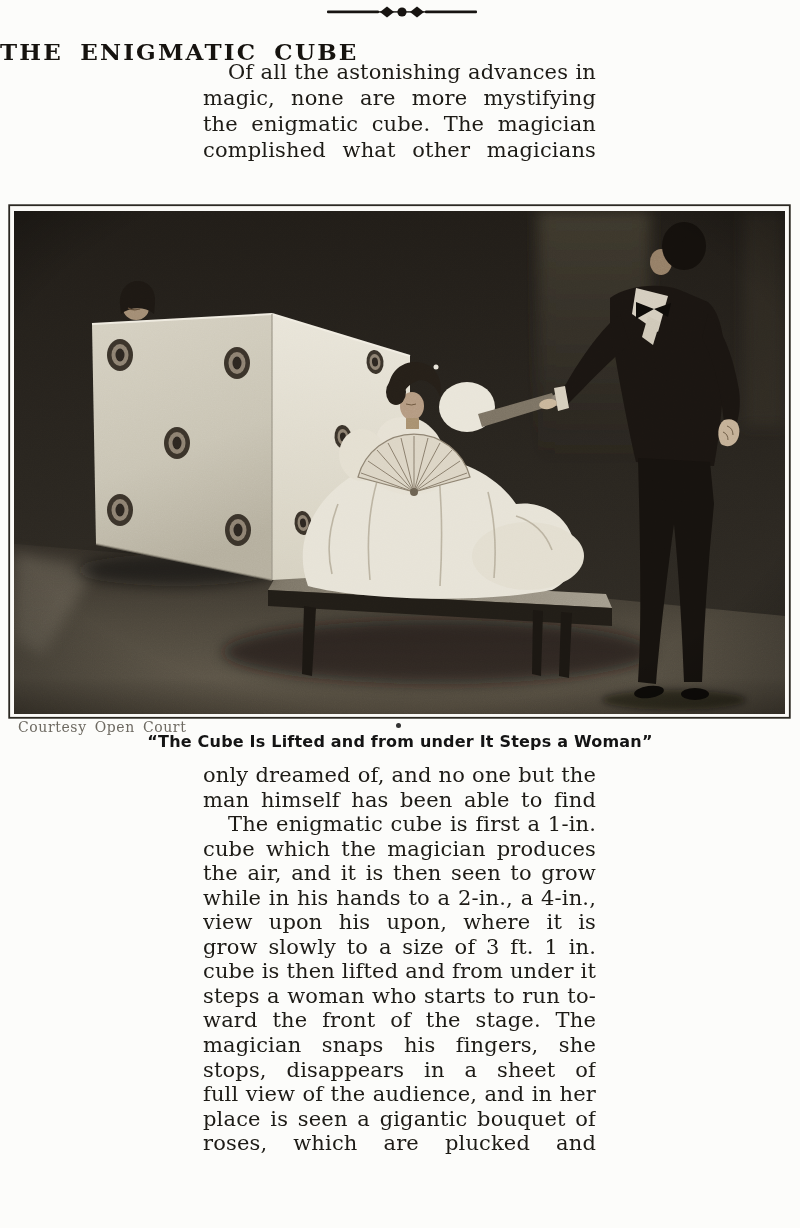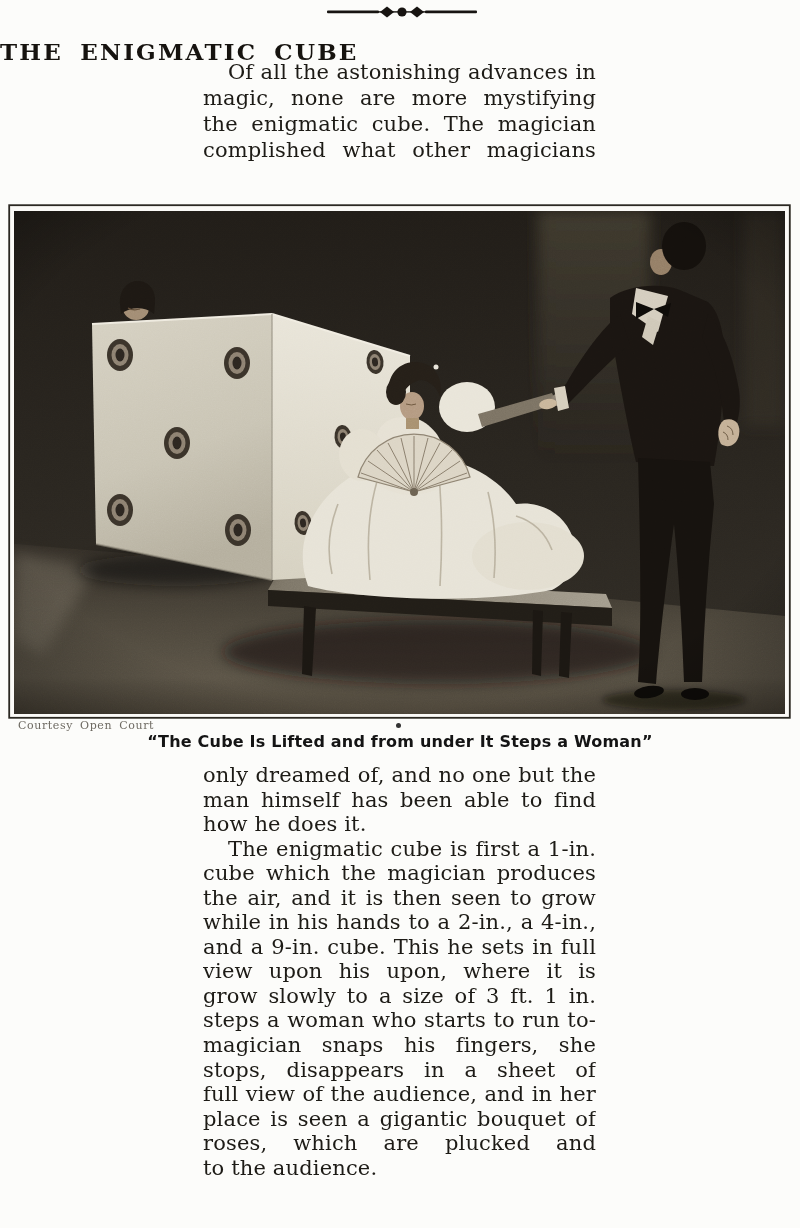--- a/index.html
+++ b/index.html
@@ -18,21 +18,21 @@
   #lower{top:763px;--lh:24.55px;}
   .line{
     text-align:justify;text-align-last:justify;
     height:var(--lh);line-height:var(--lh);overflow:hidden;
   }
   .line.end{text-align-last:left;}
   .line.indent{text-indent:25px;}
   .figure{position:absolute;left:8px;top:204px;width:783px;height:515px;}
   .photo-credit{
     position:absolute;left:18px;top:719px;
-    font-size:11px;color:#6e6a62;letter-spacing:.6px;word-spacing:3px;
+    font-size:14px;color:#6e6a62;letter-spacing:.6px;word-spacing:3px;
   }
   .photo-caption{
     position:absolute;left:0;top:732px;width:800px;text-align:center;
     font-family:"DejaVu Sans","Liberation Sans",sans-serif;font-weight:bold;
     font-size:16px;letter-spacing:.2px;color:#141414;
   }
   .speck{position:absolute;left:396px;top:723px;width:5px;height:5px;background:#333;border-radius:50%;}
 </style>
 </head>
 <body>
@@ -249,31 +249,30 @@
 </div>
 
 <div class="photo-credit">Courtesy Open Court</div>
 <span class="speck"></span>
 <div class="photo-caption">“The Cube Is Lifted and from under It Steps a Woman”</div>
 
 <div id="lower" class="textblock">
   <div>
       <div class="line">only dreamed of, and no one but the</div>
       <div class="line">man himself has been able to find out</div>
-      <div class="line end">how he does it.</div>
     </div>
   <div>
       <div class="line indent">The enigmatic cube is first a 1-in.</div>
       <div class="line">cube which the magician produces from</div>
       <div class="line">the air, and it is then seen to grow</div>
       <div class="line">while in his hands to a 2-in., a 4-in.,</div>
-      <div class="line">and a 9-in. cube. This he sets in full</div>
       <div class="line">view upon his upon, where it is seen to</div>
       <div class="line">grow slowly to a size of 3 ft. 1 in. The</div>
+      <div class="line">cube is then lifted and from under it</div>
       <div class="line">steps a woman who starts to run to-</div>
+      <div class="line">ward the front of the stage. The</div>
       <div class="line">magician snaps his fingers, she instantly</div>
       <div class="line">stops, disappears in a sheet of flame in</div>
       <div class="line">full view of the audience, and in her</div>
       <div class="line">place is seen a gigantic bouquet of real</div>
       <div class="line">roses, which are plucked and distributed</div>
-      <div class="line end">to the audience.</div>
     </div>
 </div>
 
 </body></html>

